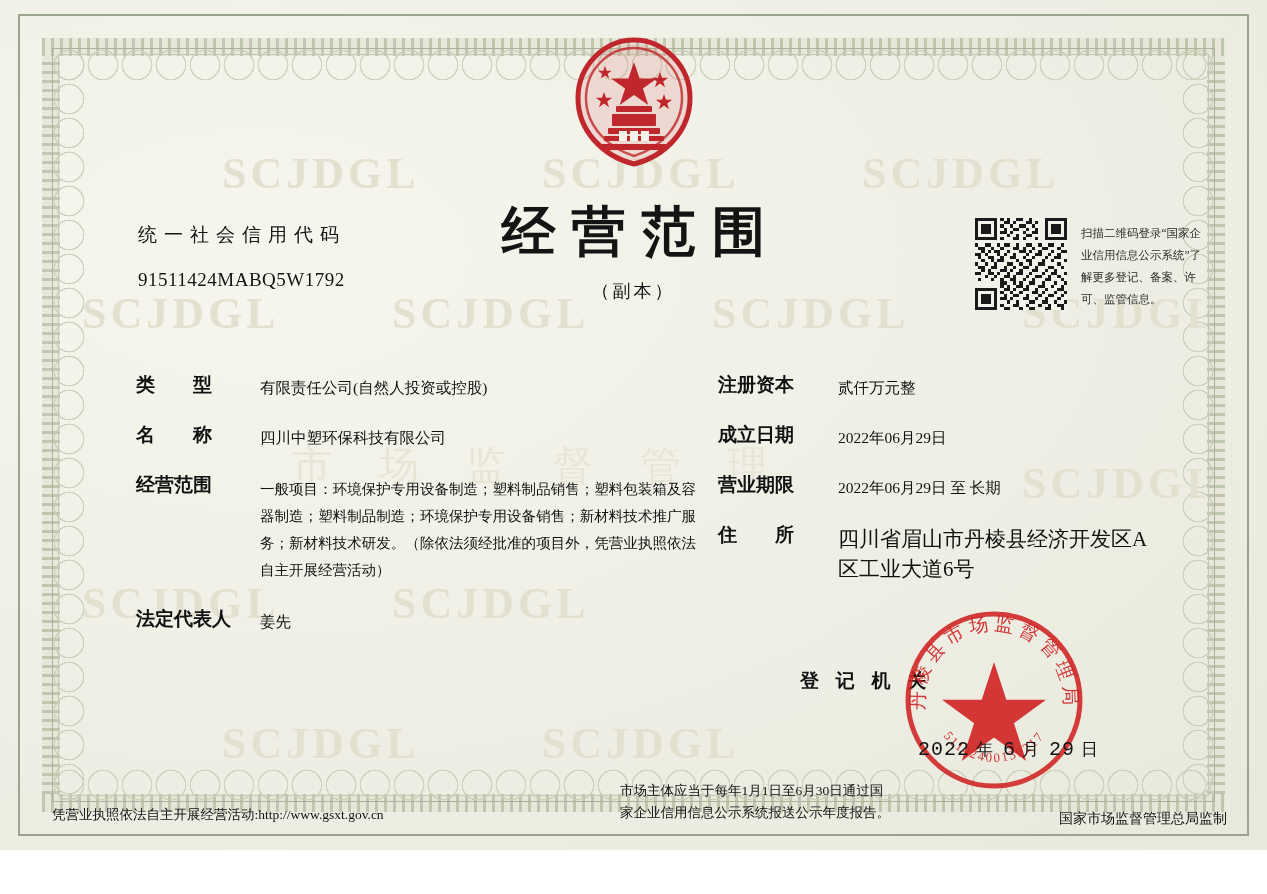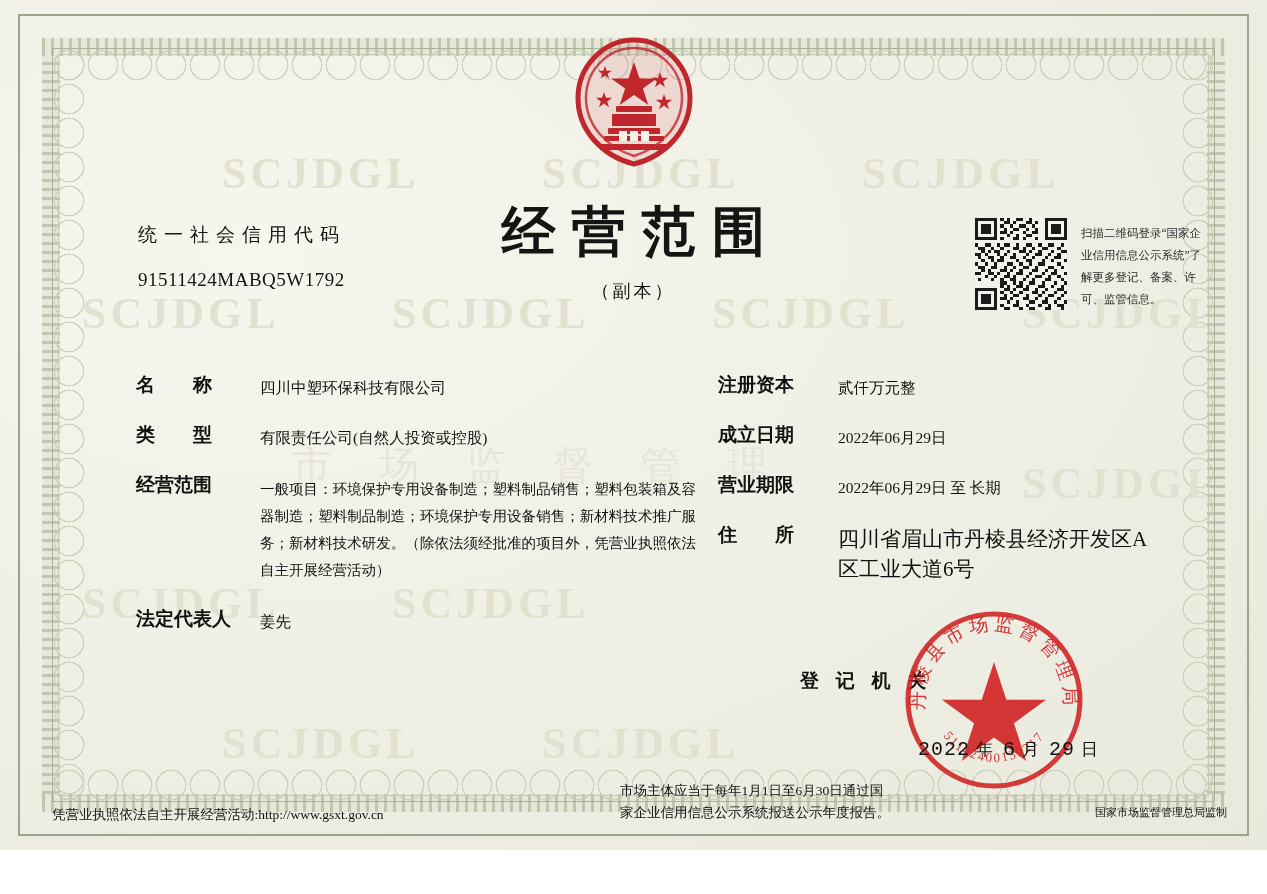--- a/index.html
+++ b/index.html
@@ -275,22 +275,22 @@
     position: absolute;
     left: 620px;
     bottom: 4px;
     font-size: 13.5px;
     line-height: 22px;
     width: 330px;
   }
   .footer-right {
     position: absolute;
     right: 40px;
-    bottom: 8px;
-    font-size: 11px;
+    bottom: 0;
+    font-size: 14px;
     margin-top: 40px;
   }
 </style>
 </head>
 <body>
 
 <div class="license">
 
   <div class="frame-outer"></div>
   <div class="frame-guilloche"></div>
@@ -556,26 +556,26 @@
           <rect x="17" y="28" width="2" height="1"></rect>
           <rect x="22" y="28" width="2" height="1"></rect>
           <rect x="27" y="28" width="1" height="1"></rect>
       </g>
     </svg>
   </div>
   <div class="qr-note">扫描二维码登录“国家企业信用信息公示系统”了解更多登记、备案、许可、监管信息。</div>
 
   <div class="fields-left">
     <div class="row">
+      <div class="f-label lbl-w-left">类　　型</div>
+      <div class="f-value big">有限责任公司(自然人投资或控股)</div>
+    </div>
+    <div class="row">
       <div class="f-label lbl-w-left">名　　称</div>
       <div class="f-value big">四川中塑环保科技有限公司</div>
-    </div>
-    <div class="row">
-      <div class="f-label lbl-w-left">类　　型</div>
-      <div class="f-value big">有限责任公司(自然人投资或控股)</div>
     </div>
     <div class="row">
       <div class="f-label lbl-w-left">经营范围</div>
       <div class="scope-value" style="width:440px;">一般项目：环境保护专用设备制造；塑料制品销售；塑料包装箱及容器制造；塑料制品制造；环境保护专用设备销售；新材料技术推广服务；新材料技术研发。（除依法须经批准的项目外，凭营业执照依法自主开展经营活动）</div>
     </div>
     <div class="row">
       <div class="f-label lbl-w-left">法定代表人</div>
       <div class="f-value big">姜先</div>
     </div>
   </div>

